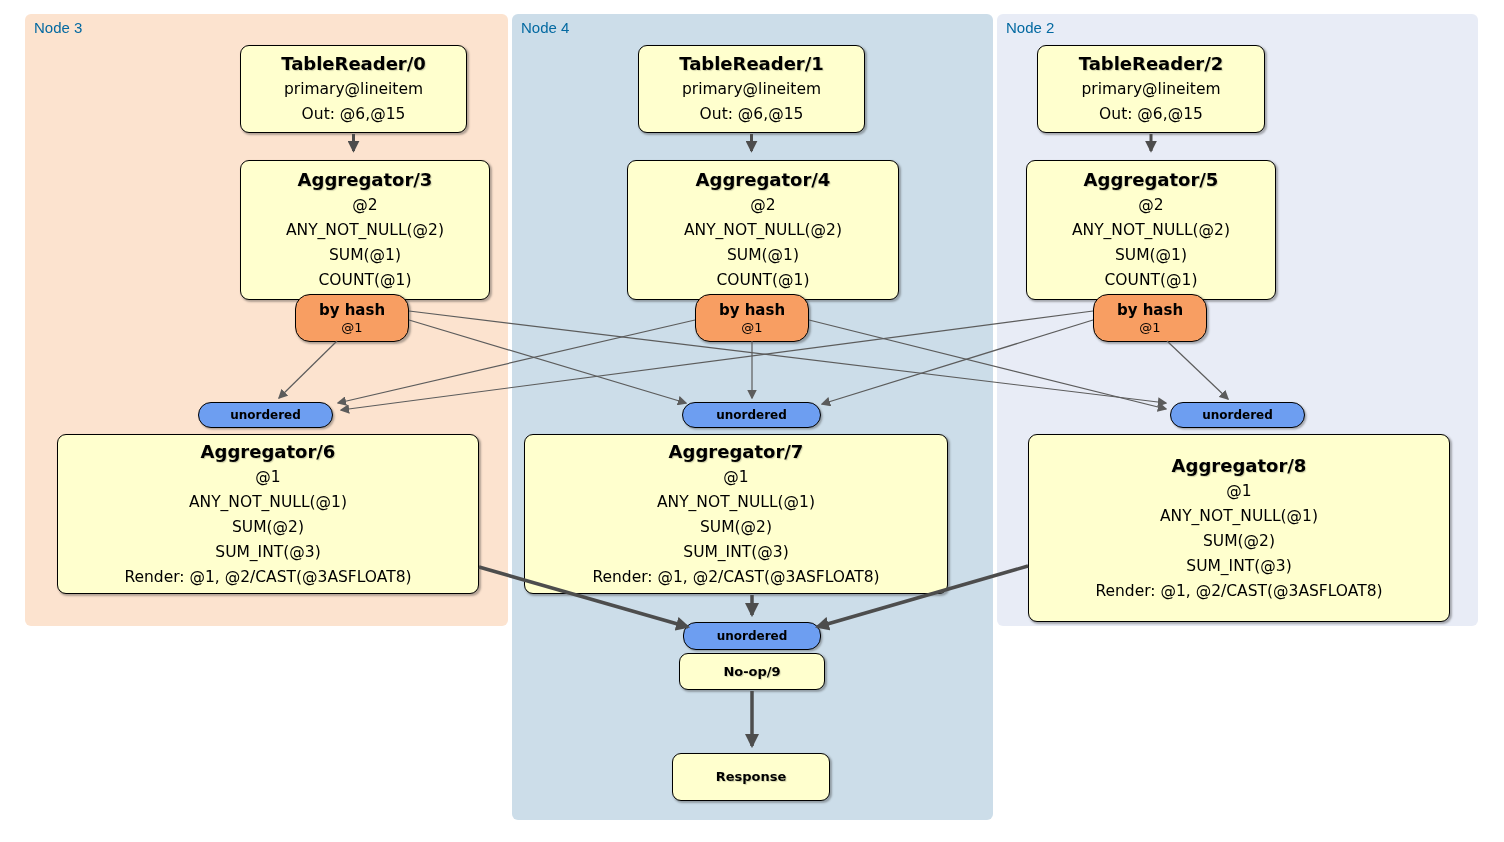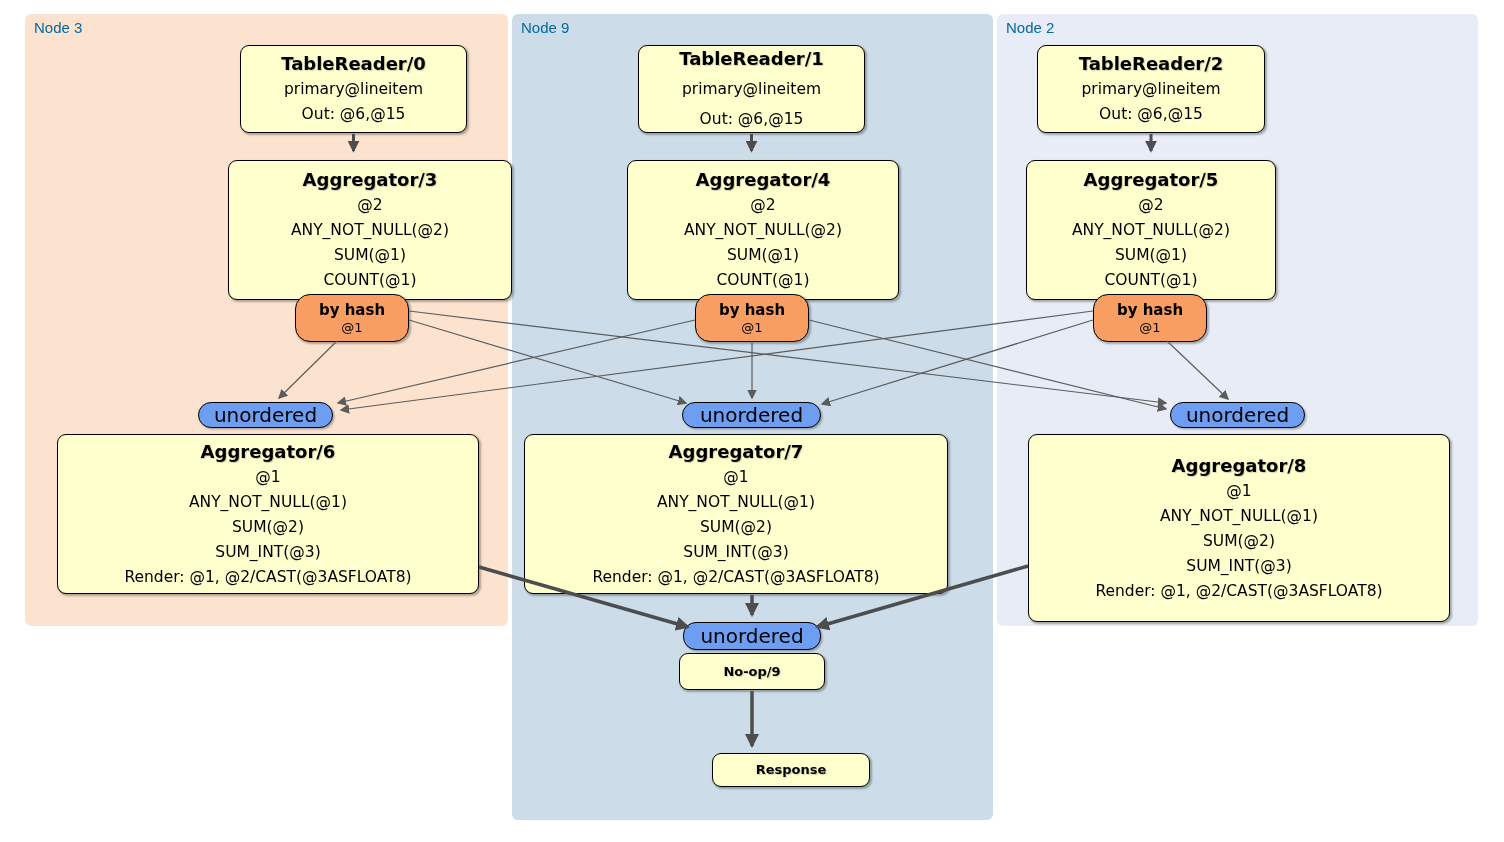--- a/index.html
+++ b/index.html
@@ -39,44 +39,44 @@
     text-align:center; box-shadow:1.5px 1.5px 2px rgba(40,40,40,0.35);
   }
   .router{
     background:var(--router-bg); border-radius:15px;
   }
   .router .pill-label{font-size:15px; font-weight:bold; line-height:19px;}
   .router .pill-detail{font-size:13px; line-height:16px;}
   .stream{
     background:var(--stream-bg); border-radius:13px;
   }
-  .stream .pill-label{font-size:20px; font-weight:normal; line-height:16px;text-align:right;}
+  .stream .pill-label{font-size:12px; font-weight:bold; line-height:16px;text-align:right;}
   .edges{position:absolute; left:0; top:0; z-index:10; pointer-events:none;}
 </style>
 </head>
 <body>
 
 <div class="canvas">
 
   <div class="panel" style="left:25px;top:14px;width:483px;height:612px;background:var(--node3-bg);">
     <div class="panel-label">Node 3</div>
   </div>
   <div class="panel" style="left:512px;top:14px;width:481px;height:806px;background:var(--node1-bg);">
-    <div class="panel-label">Node 9</div>
+    <div class="panel-label">Node 4</div>
   </div>
   <div class="panel" style="left:997px;top:14px;width:481px;height:612px;background:var(--node2-bg);">
     <div class="panel-label">Node 2</div>
   </div>
 
   <div class="box" style="left:240px;top:45px;width:227px;height:88px;">
     <div class="box-title">TableReader/0</div>
     <div class="box-line">primary@lineitem</div>
     <div class="box-line">Out: @6,@15</div>
   </div>
-  <div class="box" style="left:228px;top:160px;width:284px;height:140px;">
+  <div class="box" style="left:240px;top:160px;width:250px;height:140px;">
     <div class="box-title">Aggregator/3</div>
     <div class="box-line">@2</div>
     <div class="box-line">ANY_NOT_NULL(@2)</div>
     <div class="box-line">SUM(@1)</div>
     <div class="box-line">COUNT(@1)</div>
   </div>
   <div class="pill router" style="left:295px;top:294px;width:114px;height:48px;">
     <div class="pill-label">by hash</div>
     <div class="pill-detail">@1</div>
   </div>
@@ -85,21 +85,21 @@
   </div>
   <div class="box" style="left:57px;top:434px;width:422px;height:160px;">
     <div class="box-title">Aggregator/6</div>
     <div class="box-line">@1</div>
     <div class="box-line">ANY_NOT_NULL(@1)</div>
     <div class="box-line">SUM(@2)</div>
     <div class="box-line">SUM_INT(@3)</div>
     <div class="box-line">Render: @1, @2/CAST(@3ASFLOAT8)</div>
   </div>
 
-  <div class="box" style="left:638px;top:45px;width:227px;height:88px;justify-content:space-between;">
+  <div class="box" style="left:638px;top:45px;width:227px;height:88px;">
     <div class="box-title">TableReader/1</div>
     <div class="box-line">primary@lineitem</div>
     <div class="box-line">Out: @6,@15</div>
   </div>
   <div class="box" style="left:627px;top:160px;width:272px;height:140px;">
     <div class="box-title">Aggregator/4</div>
     <div class="box-line">@2</div>
     <div class="box-line">ANY_NOT_NULL(@2)</div>
     <div class="box-line">SUM(@1)</div>
     <div class="box-line">COUNT(@1)</div>
@@ -147,21 +147,21 @@
     <div class="box-line">SUM_INT(@3)</div>
     <div class="box-line">Render: @1, @2/CAST(@3ASFLOAT8)</div>
   </div>
 
   <div class="pill stream" style="left:683px;top:622px;width:138px;height:28px;">
     <div class="pill-label">unordered</div>
   </div>
   <div class="box" style="left:679px;top:653px;width:146px;height:37px;">
     <div class="box-title big">No-op/9</div>
   </div>
-  <div class="box" style="left:712px;top:753px;width:158px;height:34px;justify-content:center;">
+  <div class="box" style="left:672px;top:753px;width:158px;height:48px;justify-content:center;">
     <div class="box-title big">Response</div>
   </div>
 
   <svg class="edges" width="1504" height="842" viewBox="0 0 1504 842">
     <defs>
       <marker id="arrow-thick" viewBox="0 0 10 10" refX="8.5" refY="5" markerWidth="4" markerHeight="4" orient="auto">
         <path d="M0 0 L10 5 L0 10 z" fill="#4d4d4d"></path>
       </marker>
       <marker id="arrow-thin" viewBox="0 0 10 10" refX="8.5" refY="5" markerWidth="8" markerHeight="8" orient="auto">
         <path d="M0 0 L10 5 L0 10 z" fill="#5c5c5c"></path>

